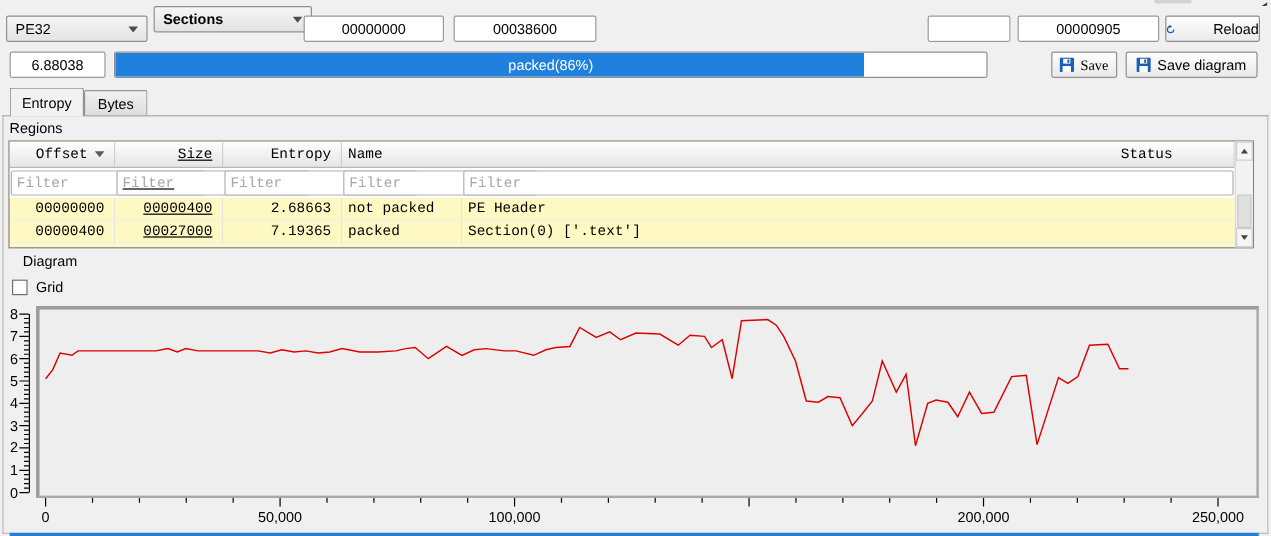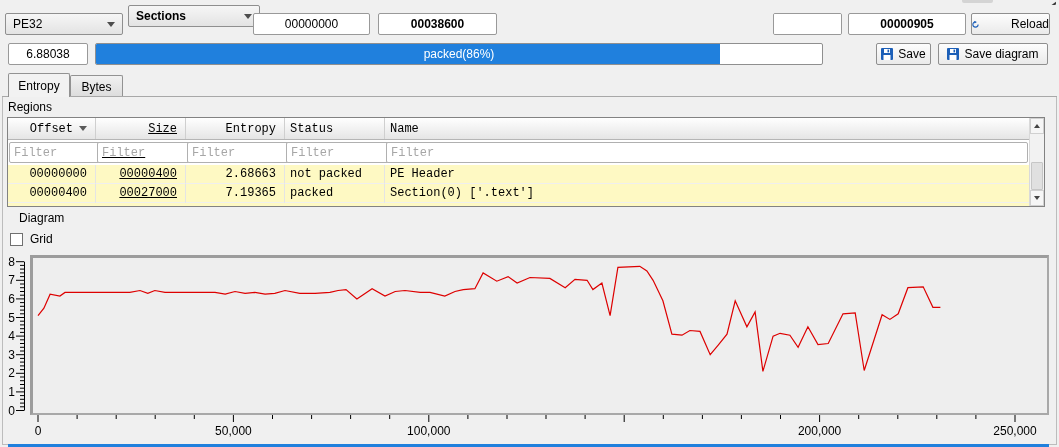--- a/index.html
+++ b/index.html
@@ -4,21 +4,21 @@
 <style>
   * { box-sizing: border-box; margin: 0; padding: 0; }
   html,body { width:1059px; height:447px; }
   body { background:#f0f0f0; font-family:"Liberation Sans",sans-serif; font-size:12px; color:#000;
          position:relative; overflow:hidden; }
   .abs { position:absolute; }
 
   
   .field { border:1px solid #999; border-radius:2px; background:#fff; height:22px;
            font:12px "Liberation Sans",sans-serif; text-align:center; width:100%; outline:none; }
-  .bold .field, .field.bold { font-weight:bold;text-align:center; }
+  .bold .field, .field.bold { font-weight:normal;text-align:center; }
   .combo { display:flex; align-items:center; justify-content:space-between; padding:0 7px;
            background:linear-gradient(#f6f6f6,#e3e3e3); border:1px solid #8f8f8f; border-radius:2px; height:22px; }
   .combo-arrow { width:0; height:0; border-left:4px solid transparent; border-right:4px solid transparent;
                  border-top:5px solid #4d4d4d; }
   .btn { display:flex; align-items:center; justify-content:center; gap:5px;
          background:linear-gradient(#fdfdfd,#eaeaea); border:1px solid #8f8f8f; border-radius:2px; height:22px; }
   .spin { display:flex; border:1px solid #999; border-radius:2px; background:#fff; height:22px; overflow:hidden; }
   .spin input { flex:1; border:none; outline:none; text-align:right; padding-right:4px; font:12px "Liberation Sans",sans-serif; }
   .tri-up { width:0;height:0;border-left:3px solid transparent;border-right:3px solid transparent;border-bottom:4px solid #444; }
   .tri-dn { width:0;height:0;border-left:3px solid transparent;border-right:3px solid transparent;border-top:4px solid #444; }
@@ -114,21 +114,21 @@
   <span>Reload</span>
 </div>
 
 <div class="abs" style="left:8px;top:43px;width:80px;height:22px;">
   <input class="field" value="6.88038" style="">
 </div>
 <div class="abs progress" style="left:95px;top:43px;width:728px;">
   <div class="progress-fill" style="width: 86%; background: rgb(32, 128, 221);"></div>
   <div class="progress-label">packed(86%)</div>
 </div>
-<div class="abs btn" style="left:876px;top:43px;width:55px;">
+<div class="abs btn" style="left:876px;top:43px;width:55px;font-family:Liberation Serif, serif;">
   <svg width="12" height="12" viewBox="0 0 12 12">
     <rect x="0" y="0" width="12" height="12" rx="1" fill="#1c5fb8"></rect>
     <rect x="3" y="1" width="6" height="4" fill="#fff"></rect>
     <rect x="6.5" y="1.6" width="1.6" height="2.8" fill="#1c5fb8"></rect>
     <rect x="2.5" y="7" width="7" height="5" fill="#fff"></rect>
   </svg>
   <span>Save</span>
 </div>
 <div class="abs btn" style="left:938px;top:43px;width:110px;">
   <svg width="12" height="12" viewBox="0 0 12 12">
@@ -157,25 +157,25 @@
       <div class="th right c0">
         <span>Offset</span>
         <span class="sort-desc"></span>
       </div>
       <div class="th right c1">
           <span>Size</span>
         </div>
       <div class="th right c2">
           <span>Entropy</span>
         </div>
+      <div class="th left c4">
+          <span>Name</span>
+        </div>
       <div class="th left c3">
           <span>Status</span>
-        </div>
-      <div class="th left c4">
-          <span>Name</span>
         </div>
     </div>
     <div class="frow">
       <div class="fcell c0">
           <input placeholder="Filter" style="">
         </div>
       <div class="fcell c1">
           <input placeholder="Filter" style="">
         </div>
       <div class="fcell c2">

